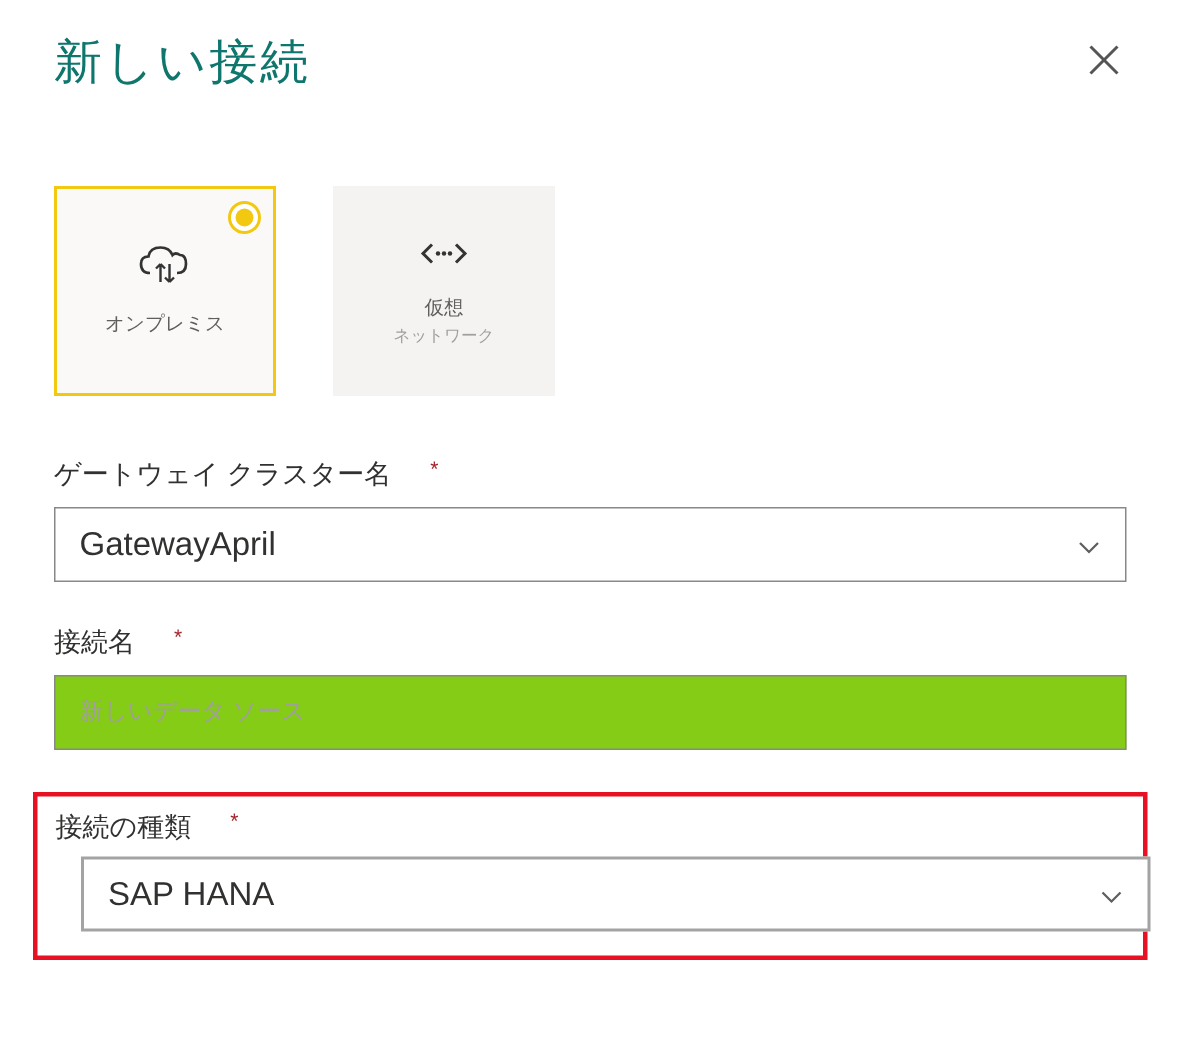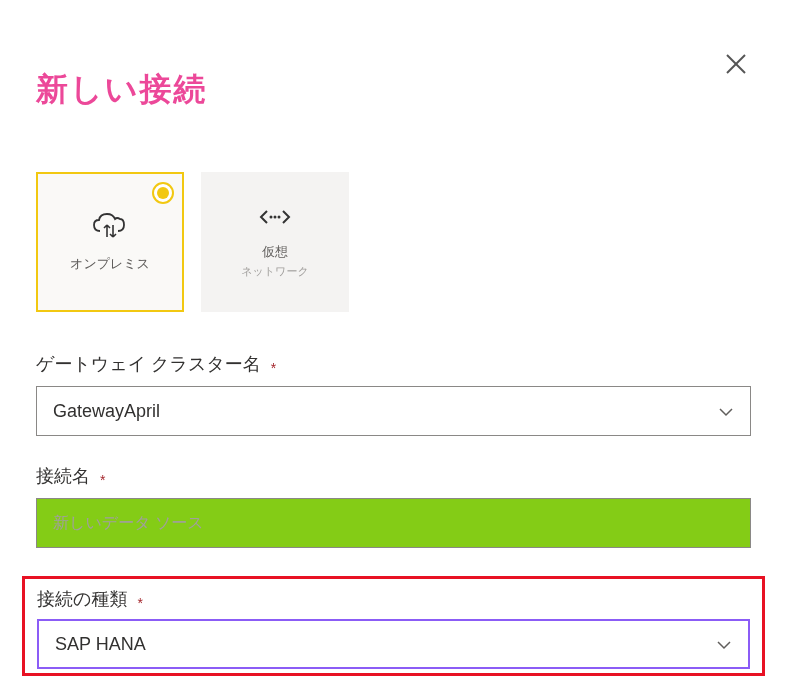--- a/index.html
+++ b/index.html
@@ -13,37 +13,36 @@
       color: #333;
     }
     .header {
       display: flex;
       justify-content: space-between;
       align-items: center;
       margin-bottom: 60px;
     }
     .title {
       font-size: 32px;
-      font-weight: 700;
-      color: #ec4899;
+      font-weight: 400;
+      color: #0f766e;
       letter-spacing: 2px;
-      margin-top: 48px;
     }
     .close-btn {
       font-size: 28px;
       color: #555;
       cursor: pointer;
       background: none;
       border: none;
       line-height: 1;
       padding: 4px;
     }
     .tiles {
       display: flex;
-      gap: 17px;
+      gap: 38px;
       margin-bottom: 40px;
     }
     .tile {
       width: 148px;
       height: 140px;
       background: #f4f3f2;
       border: 2px solid transparent;
       display: flex;
       flex-direction: column;
       align-items: center;
@@ -91,62 +90,63 @@
       margin-top: 2px;
     }
     .field-group {
       margin-bottom: 28px;
     }
     .field-label {
       font-size: 18px;
       color: #323130;
       margin-bottom: 10px;
       display: flex;
-      align-items: flex-end;
-      gap: 10px;
+      align-items: flex-start;
+      gap: 26px;
     }
     .required {
       color: #a4262c;
       font-size: 14px;
     }
     .select-box {
       width: 100%;
       height: 50px;
       border: 1px solid #8a8886;
       background: #fff;
       display: flex;
       align-items: center;
       justify-content: space-between;
       padding: 0 16px;
-      font-size: 18px;
+      font-size: 22px;
       color: #323130;
       cursor: pointer;
     }
     .select-box.highlighted {
-      border: 2px solid #8b5cf6;
+      border: 2px solid #a3a3a3;
+      margin-left: 17px;
     }
     .chevron {
       color: #605e5c;
     }
     .text-input {
       width: 100%;
       height: 50px;
       border: 1px solid #8a8886;
       background: #84cc16;
       padding: 0 16px;
       font-size: 16px;
       color: #605e5c;
       font-family: inherit;
     }
     .text-input::placeholder {
       color: #a19f9d;
     }
     .highlight-box {
       border: 3px solid #e81123;
-      padding: 8px 12px 4px 12px;
+      padding: 8px 12px 16px 12px;
       margin-left: -14px;
       margin-right: -14px;
     }
     .highlight-box .field-label {
       margin-bottom: 8px;
     }
   </style>
 </head>
 <body>
 

